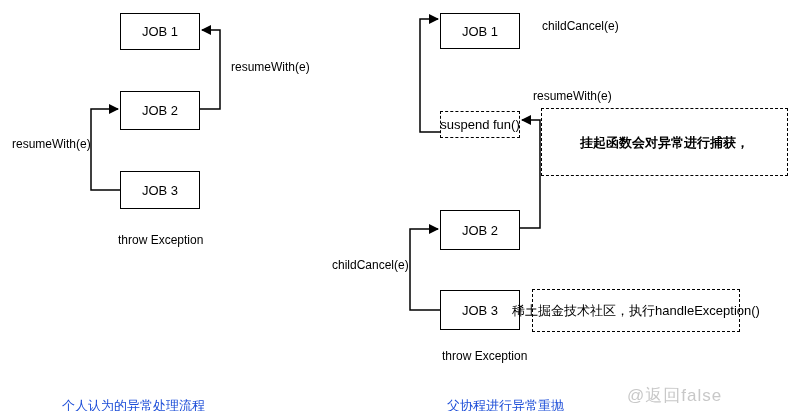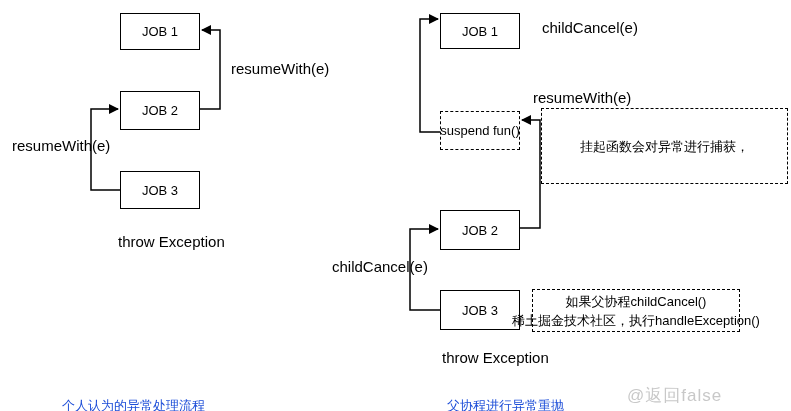--- a/index.html
+++ b/index.html
@@ -46,21 +46,21 @@
     justify-content: center;
     font-size: 13px;
     line-height: 19px;
     color: #000000;
     box-sizing: border-box;
     text-align: center;
     white-space: nowrap;
   }
   .lbl {
     position: absolute;
-    font-size: 15px;
+    font-size: 12px;
     color: #000000;
     white-space: nowrap;
   }
   .caption {
     position: absolute;
     font-size: 13px;
     color: #1d4ed8;
     white-space: nowrap;
   }
   .watermark {
@@ -97,33 +97,32 @@
   <div class="node" style="left:120px; top:3px; width:80px; height:37px;">JOB 1</div>
   <div class="node" style="left:120px; top:81px; width:80px; height:39px;">JOB 2</div>
   <div class="node" style="left:120px; top:161px; width:80px; height:38px;">JOB 3</div>
 
   <div class="lbl" style="left:231px; top:50px;">resumeWith(e)</div>
   <div class="lbl" style="left:12px; top:127px;">resumeWith(e)</div>
   <div class="lbl" style="left:118px; top:223px;">throw Exception</div>
   <div class="caption" style="left:62px; top:387px;">个人认为的异常处理流程</div>
 
   <div class="node" style="left:440px; top:3px; width:80px; height:36px;">JOB 1</div>
-  <div class="node dashed" style="left:440px; top:101px; width:80px; height:39px;">suspend fun()</div>
+  <div class="node dashed" style="left:440px; top:101px; width:80px; height:27px;">suspend fun()</div>
   <div class="node" style="left:440px; top:200px; width:80px; height:40px;">JOB 2</div>
   <div class="node" style="left:440px; top:280px; width:80px; height:40px;">JOB 3</div>
 
   <div class="lbl" style="left:542px; top:9px;">childCancel(e)</div>
   <div class="lbl" style="left:533px; top:79px;">resumeWith(e)</div>
   <div class="lbl" style="left:332px; top:248px;">childCancel(e)</div>
   <div class="lbl" style="left:442px; top:339px;">throw Exception</div>
   <div class="caption" style="left:447px; top:387px;">父协程进行异常重抛</div>
 
-  <div class="note" style="left:541px; top:98px; width:247px; height:76px;">
+  <div class="note" style="left:541px; top:98px; width:247px; height:68px;font-weight:bold;">
     <div>挂起函数会对异常进行捕获，</div>
   </div>
   <div class="note" style="left:532px; top:279px; width:208px; height:43px;">
-    <div>如果父协程childCancel()</div>
     <div>稀土掘金技术社区，执行handleException()</div>
   </div>
 
   <div class="watermark" style="left:627px; top:374px;">@返回false</div>
 
 </div>
 
 </body></html>

